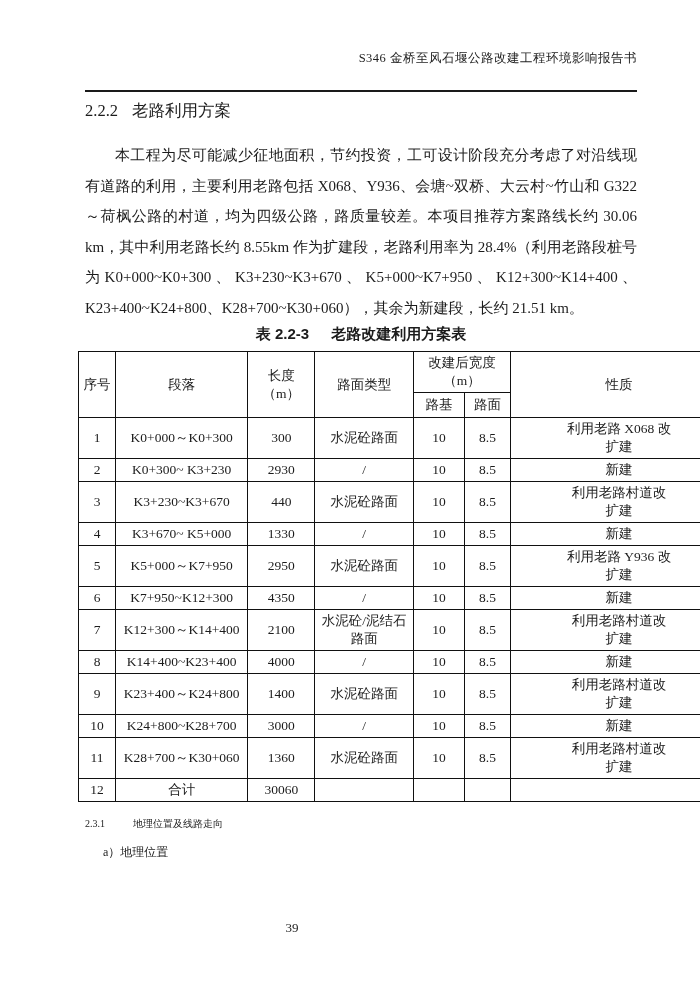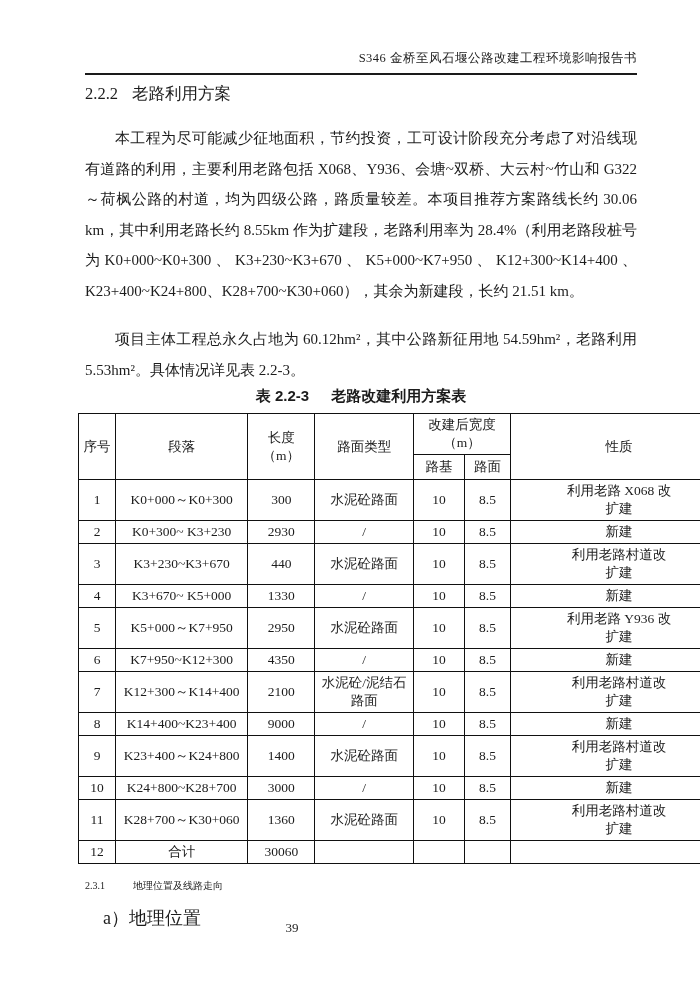--- a/index.html
+++ b/index.html
@@ -18,21 +18,21 @@
     position: absolute;
     left: 85px; top: 0;
     width: 552px;
   }
   
   .running-header {
     margin-top: 50px;
     text-align: right;
     font-size: 12.5px;
     letter-spacing: 0.5px;
-    padding-bottom: 6px;
+    padding-bottom: 23px;
     border-bottom: 2px solid #1a1a1a;
   }
   
   .h222 {
     margin-top: 8px;
     font-size: 16.5px;
   }
   .h222 .gap { display: inline-block; width: 14px; }
   .body-para {
     margin: 18px 0 0 0;
@@ -83,21 +83,21 @@
   }
   .h23 .gap { display: inline-block; width: 8px; }
   .h231 {
     margin-top: 15px;
     font-size: 10px;
   }
   .h231 .gap { display: inline-block; width: 28px; }
   .ha {
     margin-top: 13px;
     padding-left: 18px;
-    font-size: 18px;
+    font-size: 12px;
   }
   .page-number {
     position: absolute;
     top: 920px; left: 0;
     width: 584px;
     text-align: center;
     font-size: 13px;
   }
 </style>
 </head>
@@ -108,21 +108,20 @@
 
     <div class="running-header">
       <span>S346 金桥至风石堰公路改建工程环境影响报告书</span>
     </div>
 
     <div class="h222">
       <span>2.2.2</span><span class="gap"></span><span>老路利用方案</span>
     </div>
 
     <p class="body-para">本工程为尽可能减少征地面积，节约投资，工可设计阶段充分考虑了对沿线现有道路的利用，主要利用老路包括 X068、Y936、会塘~双桥、大云村~竹山和 G322～荷枫公路的村道，均为四级公路，路质量较差。本项目推荐方案路线长约 30.06 km，其中利用老路长约 8.55km 作为扩建段，老路利用率为 28.4%（利用老路段桩号为 K0+000~K0+300 、 K3+230~K3+670 、 K5+000~K7+950 、 K12+300~K14+400 、 K23+400~K24+800、K28+700~K30+060），其余为新建段，长约 21.51 km。</p>
-    <p class="body-para">项目主体工程总永久占地为 60.12hm²，其中公路新征用地 54.59hm²，老路利用 5.53hm²。具体情况详见表 2.2-3。</p>
 
     <div class="table-caption">
       <span>表 2.2-3</span><span class="gap"></span><span>老路改建利用方案表</span>
     </div>
 
     <table class="data-table">
       <colgroup>
         <col style="width:32px">
           <col style="width:114px">
           <col style="width:58px">
@@ -210,21 +209,21 @@
             <td class="col-pavement">水泥砼/泥结石
 路面</td>
             <td class="col-subgrade">10</td>
             <td class="col-surface">8.5</td>
             <td class="col-nature">利用老路村道改
 扩建</td>
           </tr>
           <tr>
             <td class="col-no">8</td>
             <td class="col-section">K14+400~K23+400</td>
-            <td class="col-length">9000</td>
+            <td class="col-length">4000</td>
             <td class="col-pavement">/</td>
             <td class="col-subgrade">10</td>
             <td class="col-surface">8.5</td>
             <td class="col-nature">新建</td>
           </tr>
           <tr>
             <td class="col-no">9</td>
             <td class="col-section">K23+400～K24+800</td>
             <td class="col-length">1400</td>
             <td class="col-pavement">水泥砼路面</td>

